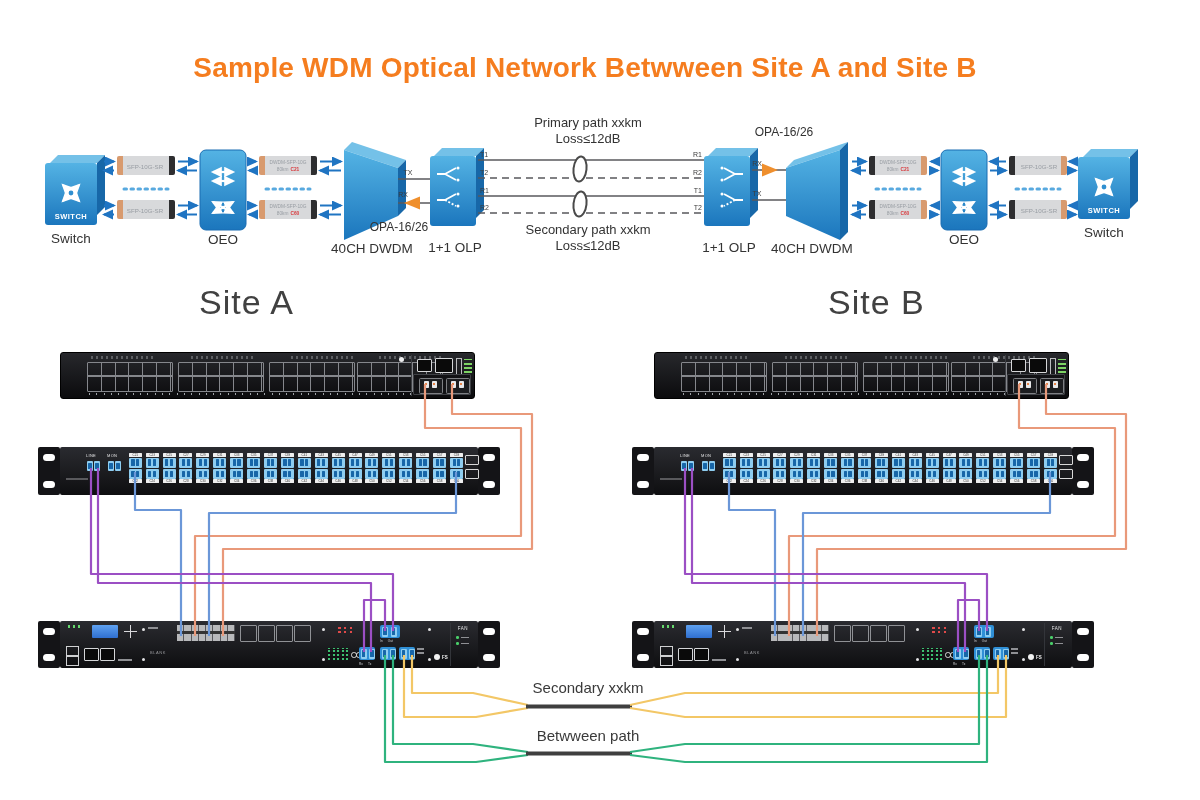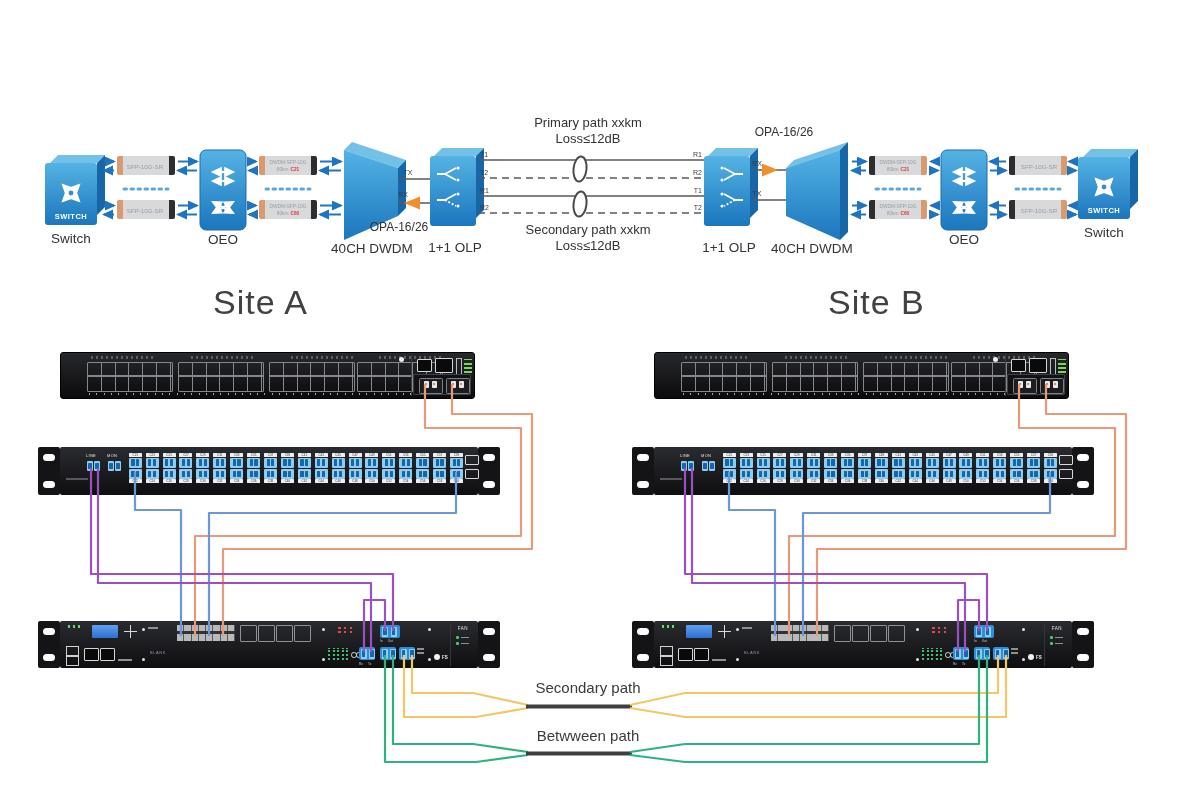--- a/index.html
+++ b/index.html
@@ -2,21 +2,21 @@
 <html><head>
 <meta charset="utf-8">
 <style>
   html,body{margin:0;padding:0;background:#fff;}
   body{width:1200px;height:800px;overflow:hidden;position:relative;font-family:"Liberation Sans",sans-serif;}
   .canvas{position:absolute;inset:0;width:1200px;height:800px;background:#fff;}
 
   
   .title{position:absolute;top:52px;left:0;width:1170px;text-align:center;font-size:28px;font-weight:600;color:#f57d1f;letter-spacing:.2px;}
   .site-label{position:absolute;font-size:34px;font-weight:200;color:#414141;letter-spacing:1px;}
-  .site-label.a{left:213px;top:283px;}
+  .site-label.a{left:199px;top:283px;}
   .site-label.b{left:828px;top:283px;}
   .path-lbl{position:absolute;left:513px;width:150px;text-align:center;font-size:15px;color:#3a3a3a;}
   .path-lbl.sec{top:679px;}
   .path-lbl.pri{top:727px;}
 
   
   svg{position:absolute;left:0;top:0;}
   svg text{font-family:"Liberation Sans",sans-serif;}
   .mid{text-anchor:middle;}
   .endt{text-anchor:end;}
@@ -340,20 +340,21 @@
       <line class="ar" x1="1076" y1="161.5" x2="1069" y2="161.5" marker-end="url(#bh)"></line>
       <line class="ar" x1="1069" y1="170.5" x2="1076" y2="170.5" marker-end="url(#bh)"></line>
       <line class="ar" x1="1076" y1="205.5" x2="1069" y2="205.5" marker-end="url(#bh)"></line>
       <line class="ar" x1="1069" y1="214.5" x2="1076" y2="214.5" marker-end="url(#bh)"></line>
     </g>
 
     <use href="#cube" x="1078" y="149"></use>
     <text x="1104" y="237" class="lbl mid">Switch</text>
   </svg>
 
+  <div class="title">Sample WDM Optical Network Betwween Site A and Site B</div>
   <div class="site-label a">Site A</div>
   <div class="site-label b">Site B</div>
 
   <div class="site">
 
     <div class="rack switch-rack">
       <div class="vent" style="left:30px"></div>
       <div class="vent" style="left:130px"></div>
       <div class="vent" style="left:230px"></div>
       <div class="vent" style="left:318px"></div>
@@ -1076,15 +1077,15 @@
       <path class="cy" d="M630,705 L685,693 H998 V655"></path>
       <path class="cy" d="M630,708 L685,717 H1006 V655"></path>
       <path class="cg" d="M393,655 V744 H473 L528,752"></path>
       <path class="cg" d="M385,655 V762 H476 L528,755"></path>
       <path class="cseg" d="M526,753.5 H632"></path>
       <path class="cg" d="M630,752 L685,744 H979 V655"></path>
       <path class="cg" d="M630,755 L685,762 H987 V655"></path>
     </g>
   </svg>
 
-  <div class="path-lbl sec">Secondary path</div>
+  <div class="path-lbl sec">Secondary xxkm</div>
   <div class="path-lbl pri">Betwween path</div>
 </div>
 
 </body></html>

